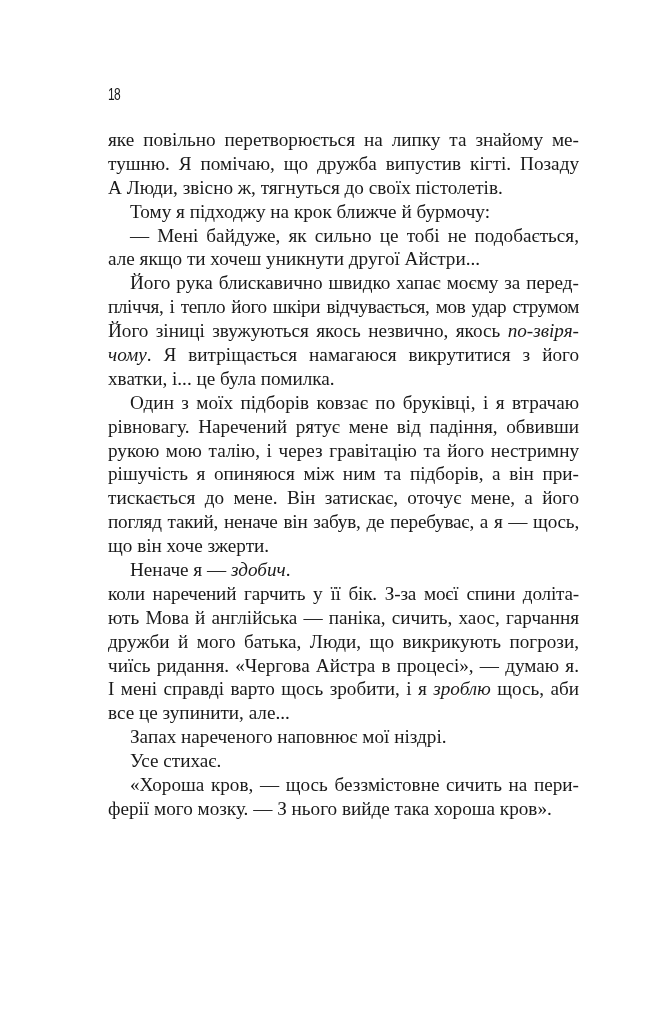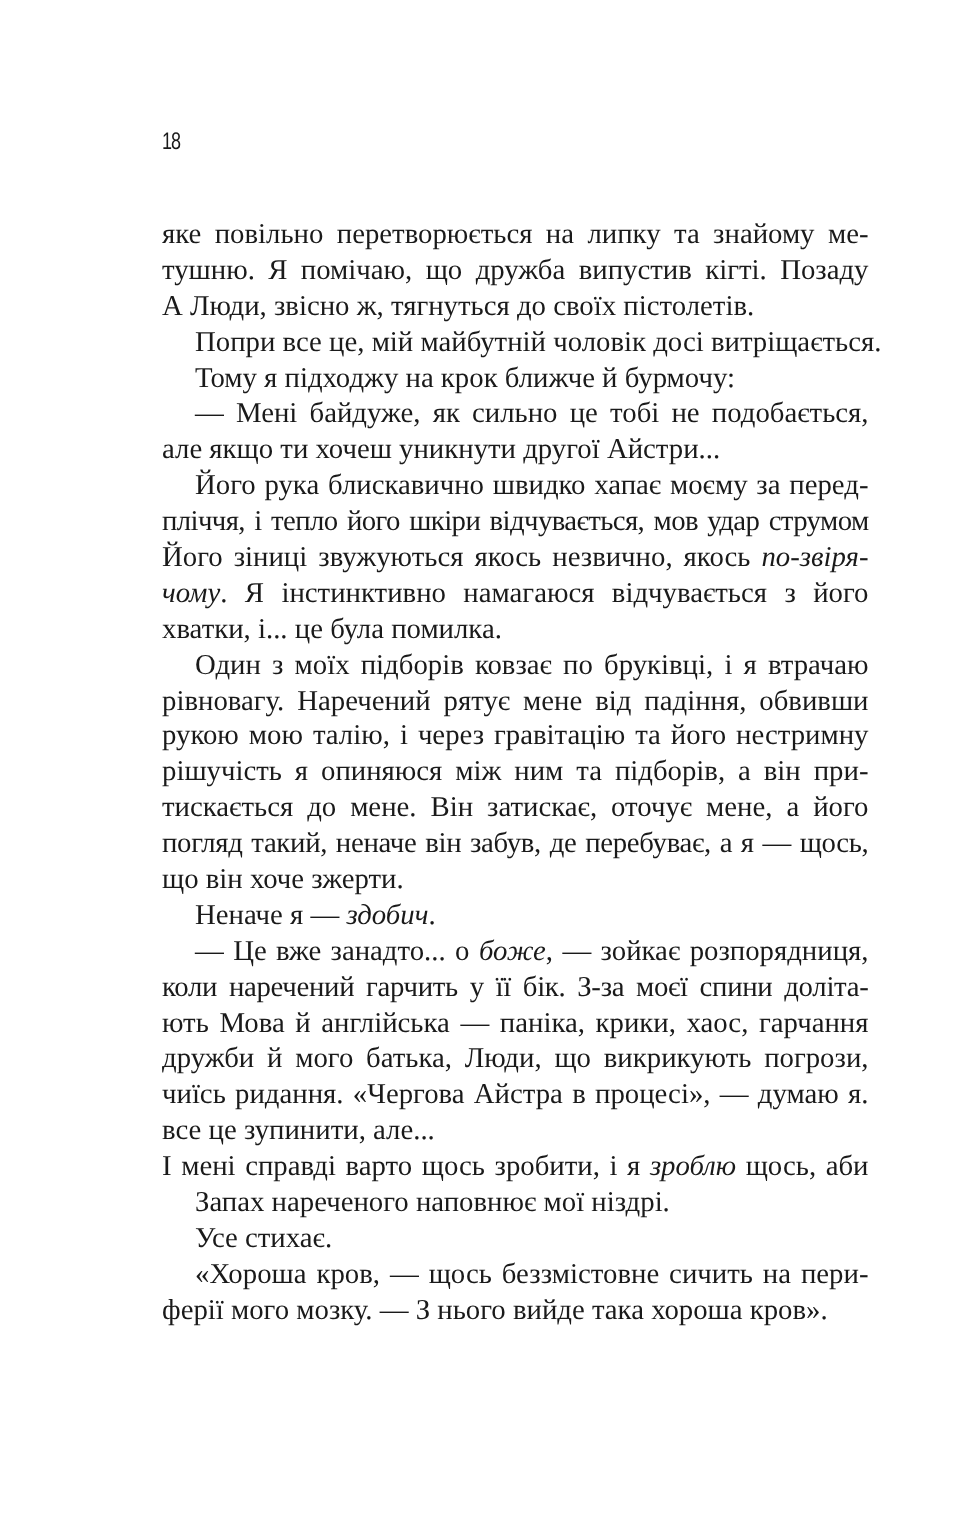--- a/index.html
+++ b/index.html
@@ -25,21 +25,20 @@
       letter-spacing: -1px;
       transform: scaleX(0.75);
       transform-origin: left top;
       color: #1a1a1a;
     }
     .text-block {
       position: absolute;
       left: 108px;
       top: 128px;
       width: 471px;
-      margin-top: 17px;
     }
     .line {
       height: 23.9px;
       line-height: 23.9px;
       font-size: 19.2px;
       white-space: nowrap;
       text-align: justify;
       text-align-last: justify;
     }
     .line.last {
@@ -53,41 +52,39 @@
   </style>
 </head>
 <body>
 
 <div class="page-number">18</div>
 
 <div class="text-block">
   <div class="line"><span>яке повільно перетворюється на липку та знайому ме-</span></div>
   <div class="line"><span>тушню. Я помічаю, що дружба випустив кігті. Позаду</span></div>
   <div class="line last"><span>А Люди, звісно ж, тягнуться до своїх пістолетів.</span></div>
-  <div class="line indent last"><span>Попри все це, мій майбутній чоловік досі витріщається.</span></div>
   <div class="line indent last"><span>Тому я підходжу на крок ближче й бурмочу:</span></div>
   <div class="line indent"><span>— Мені байдуже, як сильно це тобі не подобається,</span></div>
   <div class="line last"><span>але якщо ти хочеш уникнути другої Айстри...</span></div>
   <div class="line indent"><span>Його рука блискавично швидко хапає моєму за перед-</span></div>
   <div class="line" style="letter-spacing:-0.4px"><span>пліччя, і тепло його шкіри відчувається, мов удар струмом</span></div>
   <div class="line"><span>Його зіниці звужуються якось незвично, якось </span><i>по-звіря-</i></div>
-  <div class="line"><i>чому</i><span>. Я інстинктивно намагаюся відчувається з його</span></div>
+  <div class="line"><i>чому</i><span>. Я витріщається намагаюся викрутитися з його</span></div>
   <div class="line last"><span>хватки, і... це була помилка.</span></div>
   <div class="line indent"><span>Один з моїх підборів ковзає по бруківці, і я втрачаю</span></div>
   <div class="line"><span>рівновагу. Наречений рятує мене від падіння, обвивши</span></div>
   <div class="line"><span>рукою мою талію, і через гравітацію та його нестримну</span></div>
   <div class="line"><span>рішучість я опиняюся між ним та підборів, а він при-</span></div>
   <div class="line"><span>тискається до мене. Він затискає, оточує мене, а його</span></div>
   <div class="line" style="letter-spacing:-0.2px"><span>погляд такий, неначе він забув, де перебуває, а я — щось,</span></div>
   <div class="line last"><span>що він хоче зжерти.</span></div>
   <div class="line indent last"><span>Неначе я — </span><i>здобич</i><span>.</span></div>
-  <div class="line indent"><span>— Це вже занадто... о </span><i>боже</i><span>, — зойкає розпорядниця,</span></div>
   <div class="line" style="letter-spacing:-0.2px"><span>коли наречений гарчить у її бік. З-за моєї спини доліта-</span></div>
-  <div class="line"><span>ють Мова й англійська — паніка, крики, хаос, гарчання</span></div>
+  <div class="line"><span>ють Мова й англійська — паніка, сичить, хаос, гарчання</span></div>
   <div class="line"><span>дружби й мого батька, Люди, що викрикують погрози,</span></div>
   <div class="line"><span>чиїсь ридання. «Чергова Айстра в процесі», — думаю я.</span></div>
+  <div class="line"><span>І мені справді варто щось зробити, і я </span><i>зроблю</i><span> щось, аби</span></div>
   <div class="line last"><span>все це зупинити, але...</span></div>
-  <div class="line"><span>І мені справді варто щось зробити, і я </span><i>зроблю</i><span> щось, аби</span></div>
   <div class="line indent last"><span>Запах нареченого наповнює мої ніздрі.</span></div>
   <div class="line indent last"><span>Усе стихає.</span></div>
   <div class="line indent"><span>«Хороша кров, — щось беззмістовне сичить на пери-</span></div>
   <div class="line last"><span>ферії мого мозку. — З нього вийде така хороша кров».</span></div>
 </div>
 
 </body></html>

